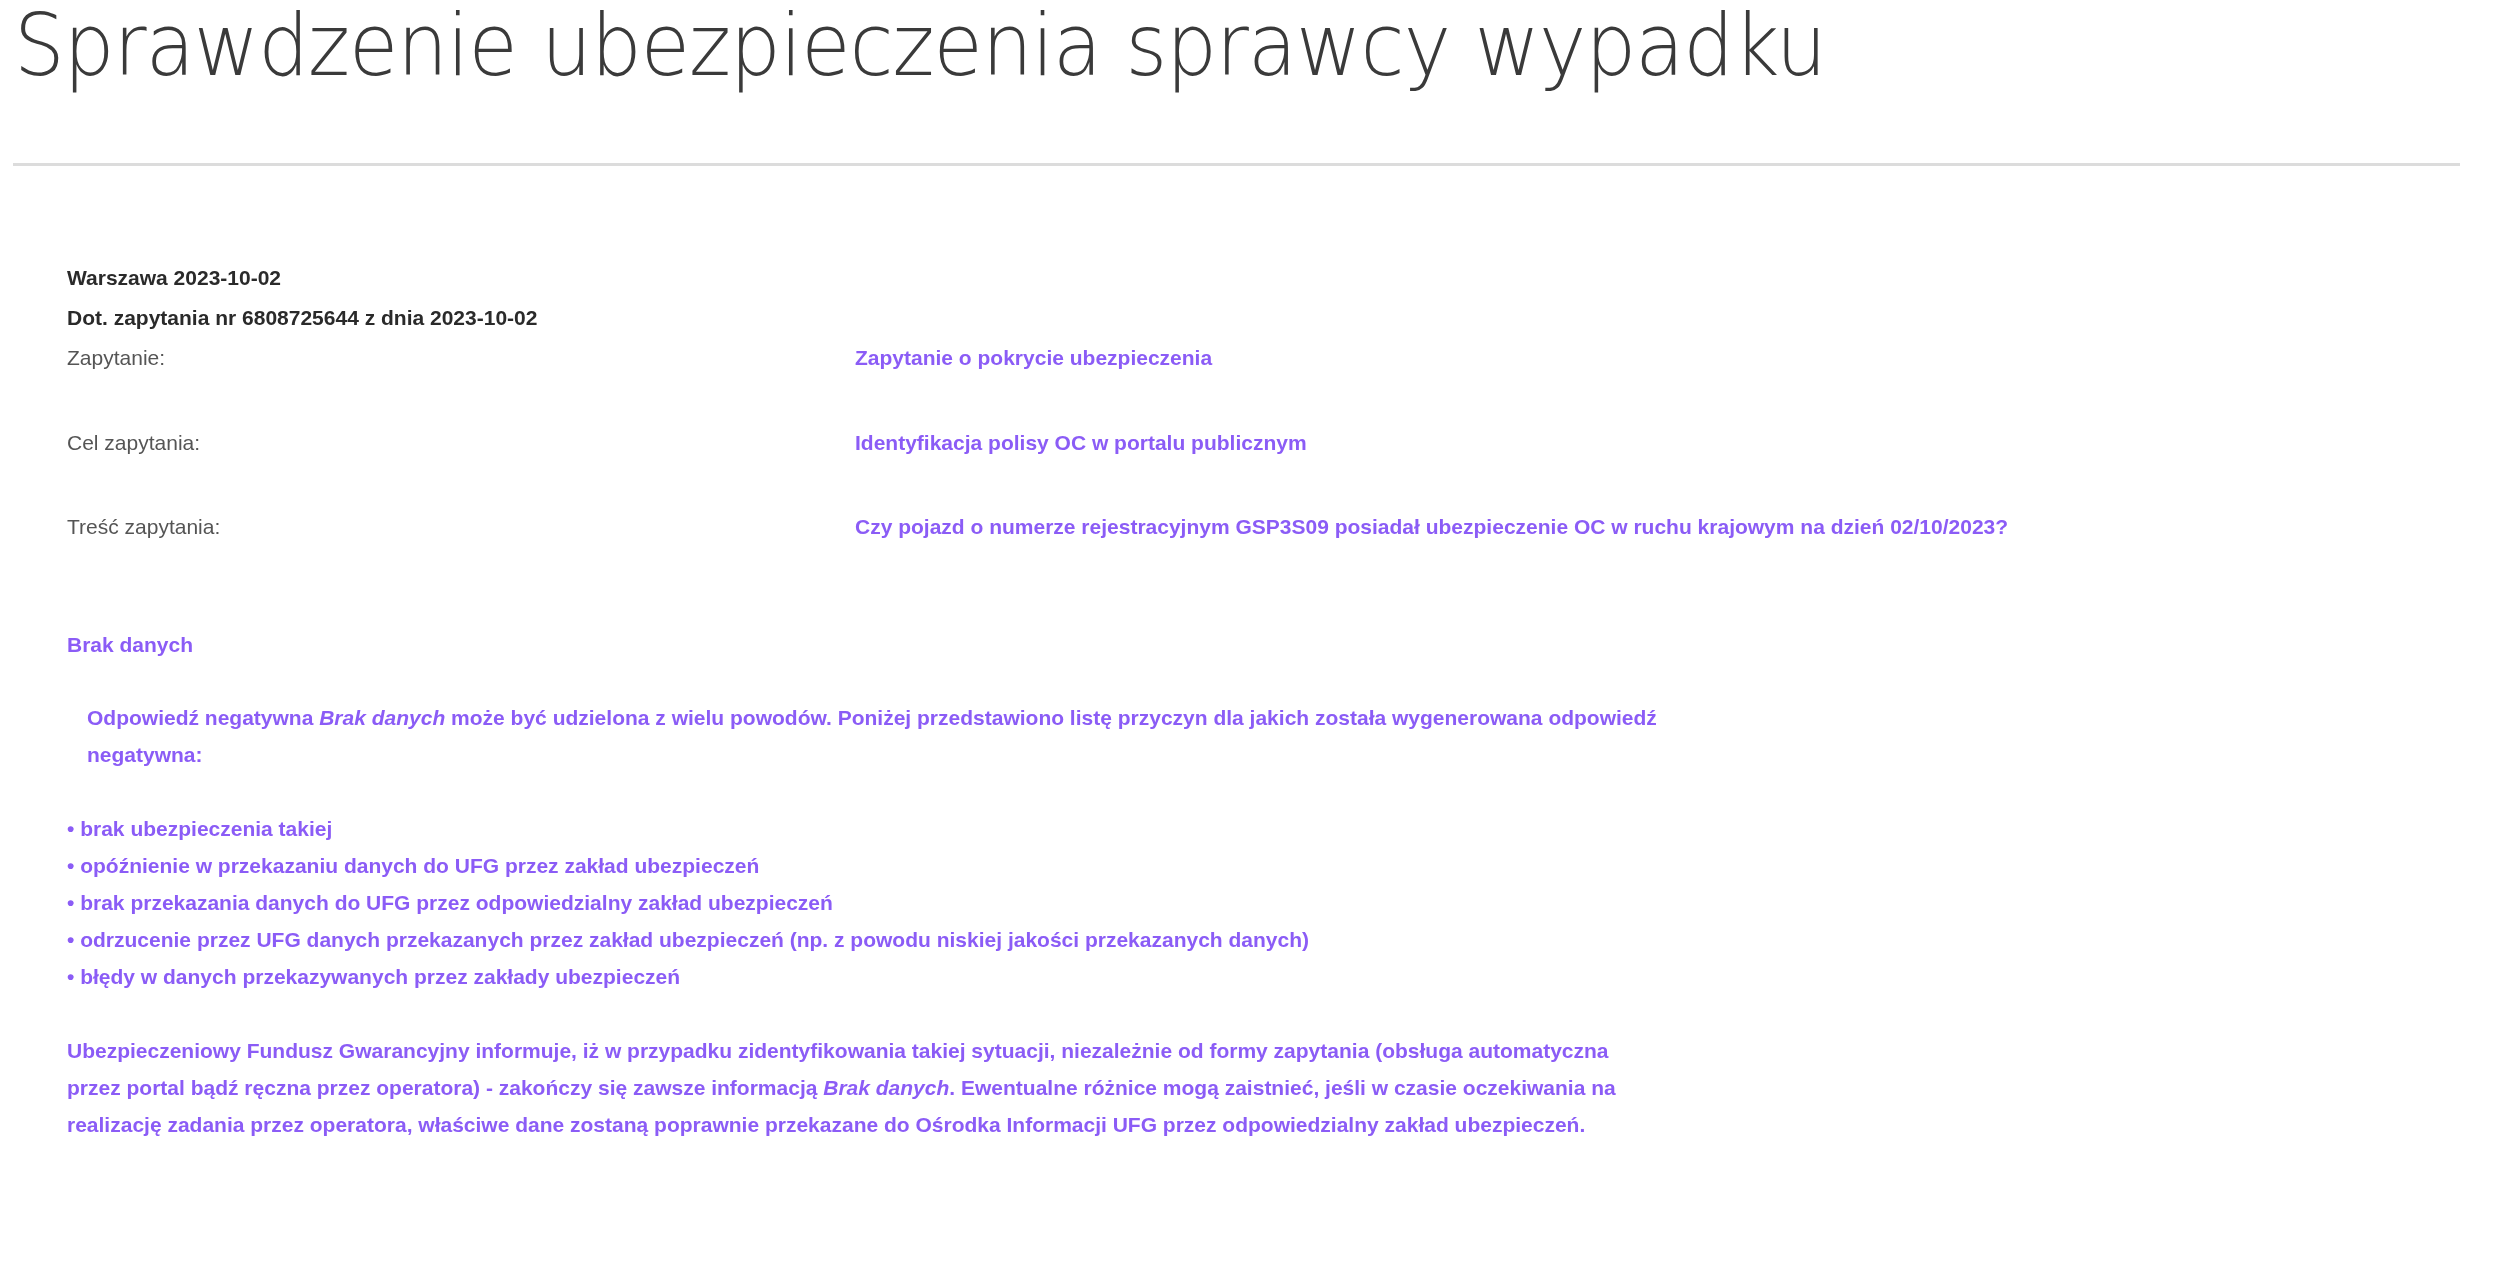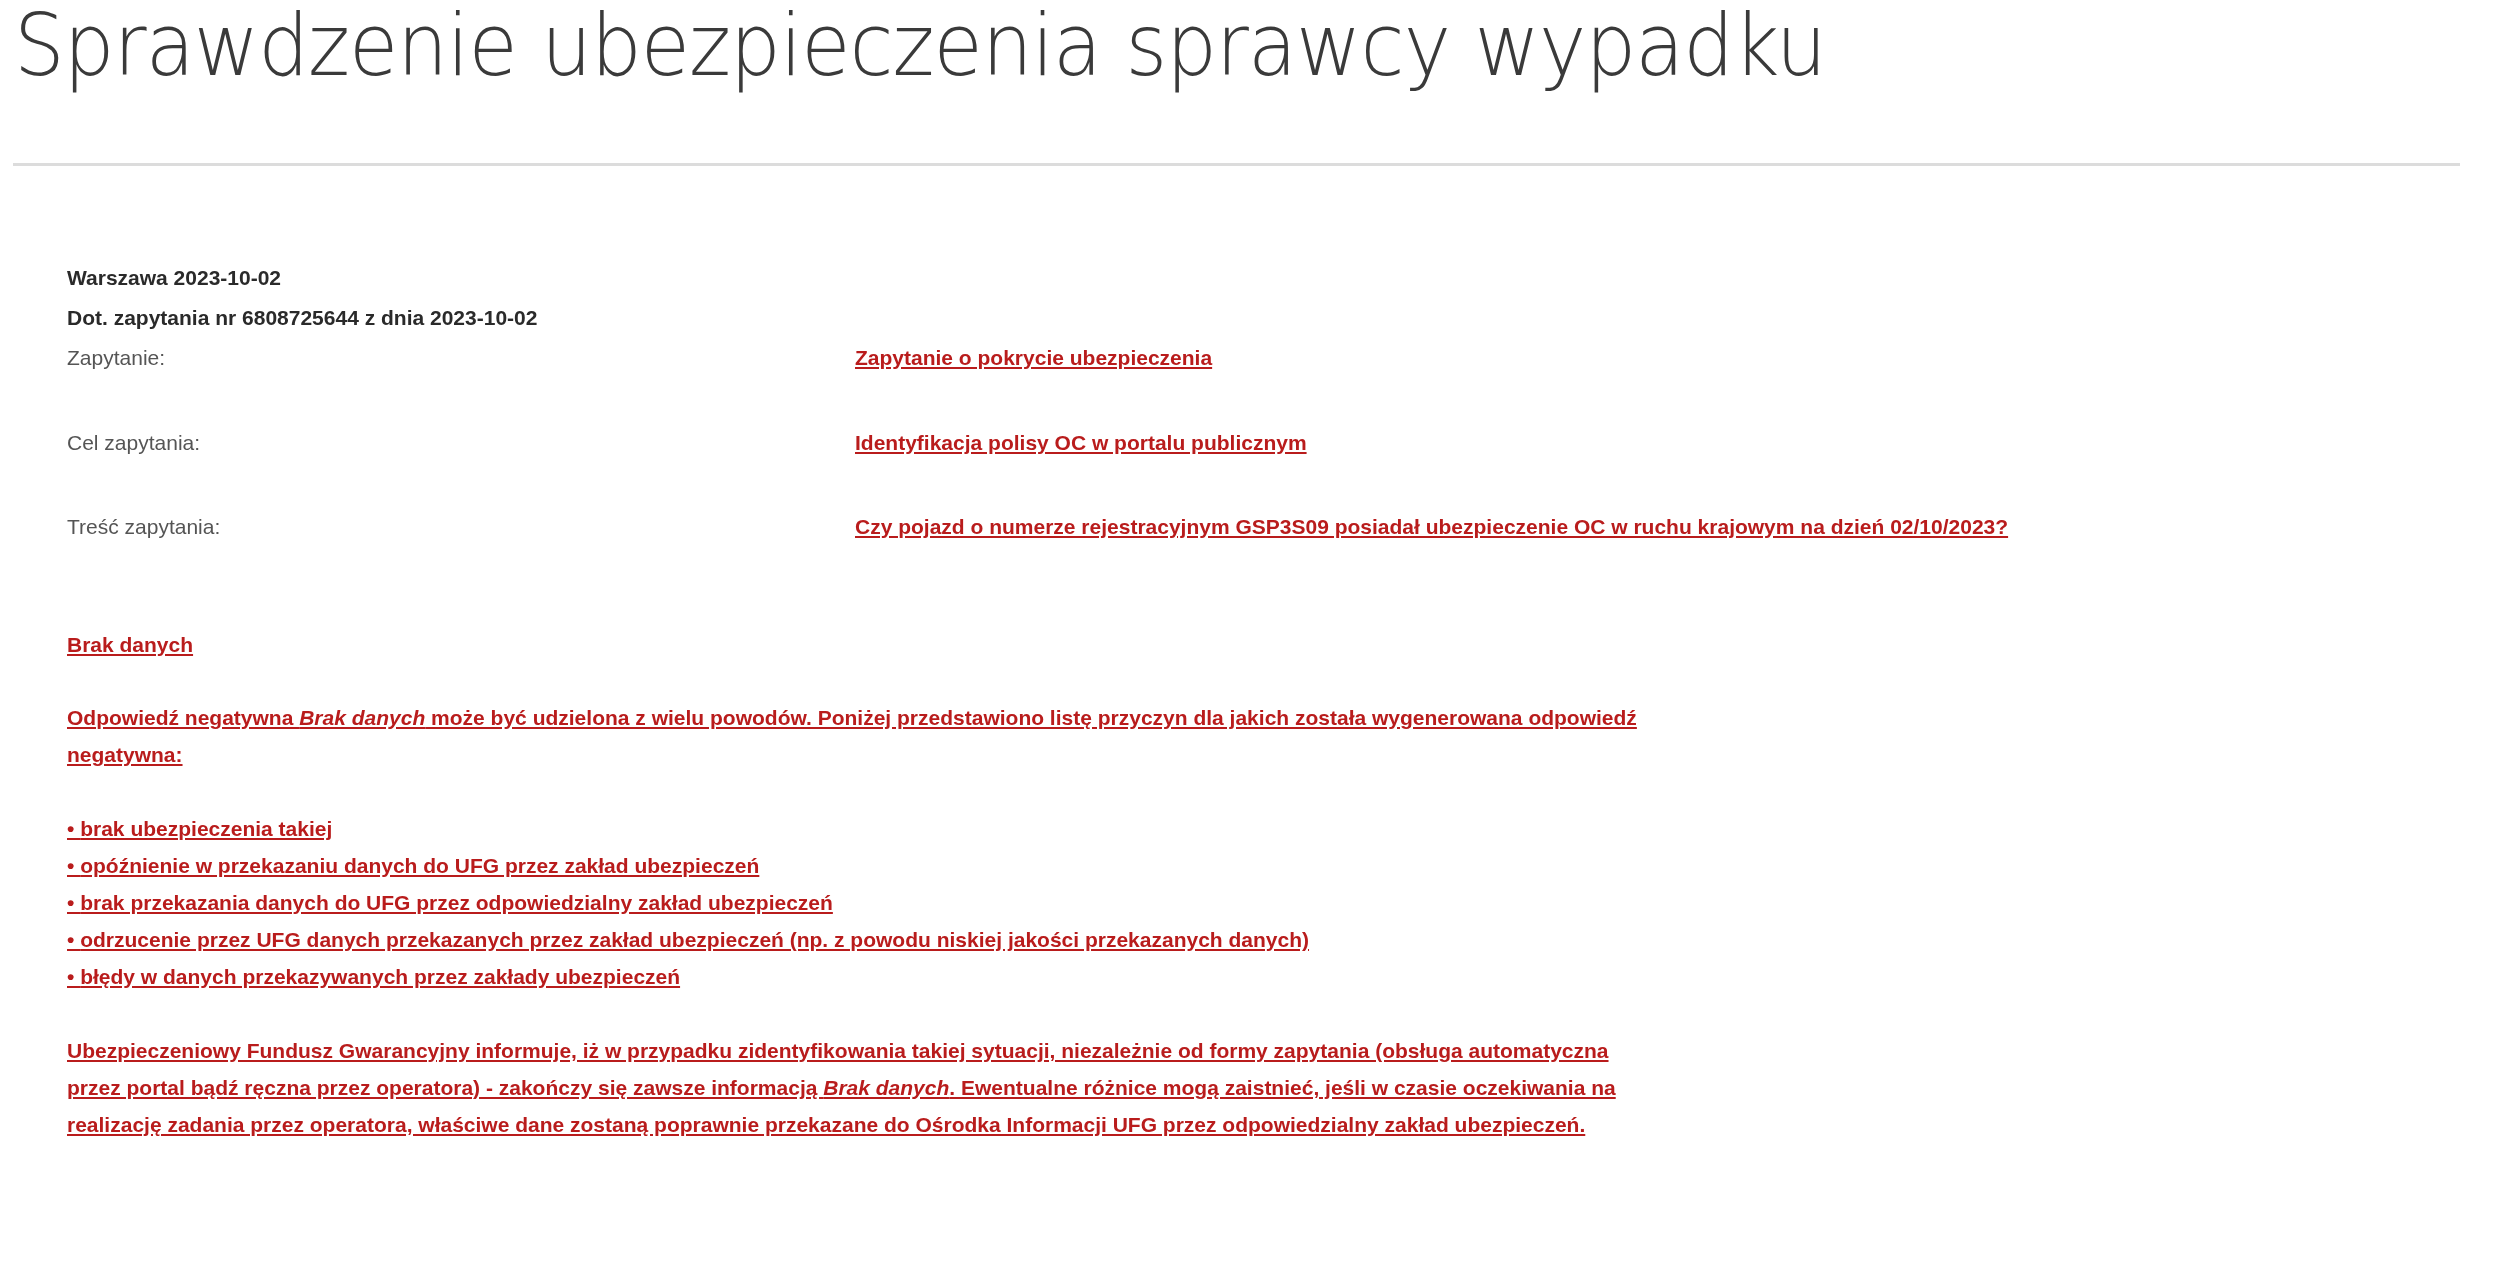--- a/index.html
+++ b/index.html
@@ -61,36 +61,36 @@
     .row .label {
       width: 788px;
       flex: 0 0 788px;
       color: #555555;
       font-weight: normal;
       line-height: 40px;
     }
     .row .value {
       width: 1600px;
       font-weight: bold;
-      color: #b91c1c;
+      color: #8b5cf6;
       line-height: 37px;
       padding-top: 1px;
-      text-decoration: underline;
     }
     .row-zap { height: 85px; }
     .row-cel { height: 84px; }
     .row-tresc { height: 118px; }
     .value p {
       margin: 0;
     }
     .value .brak {
       margin-bottom: 36px;
     }
     .value .para1 {
       margin-bottom: 37px;
+      margin-left: 20px;
     }
     .value ul {
       list-style: none;
       margin: 0 0 37px 0;
       padding: 0;
     }
     .value ul li::before {
       content: "\2022\00a0";
     }
     .value em {

